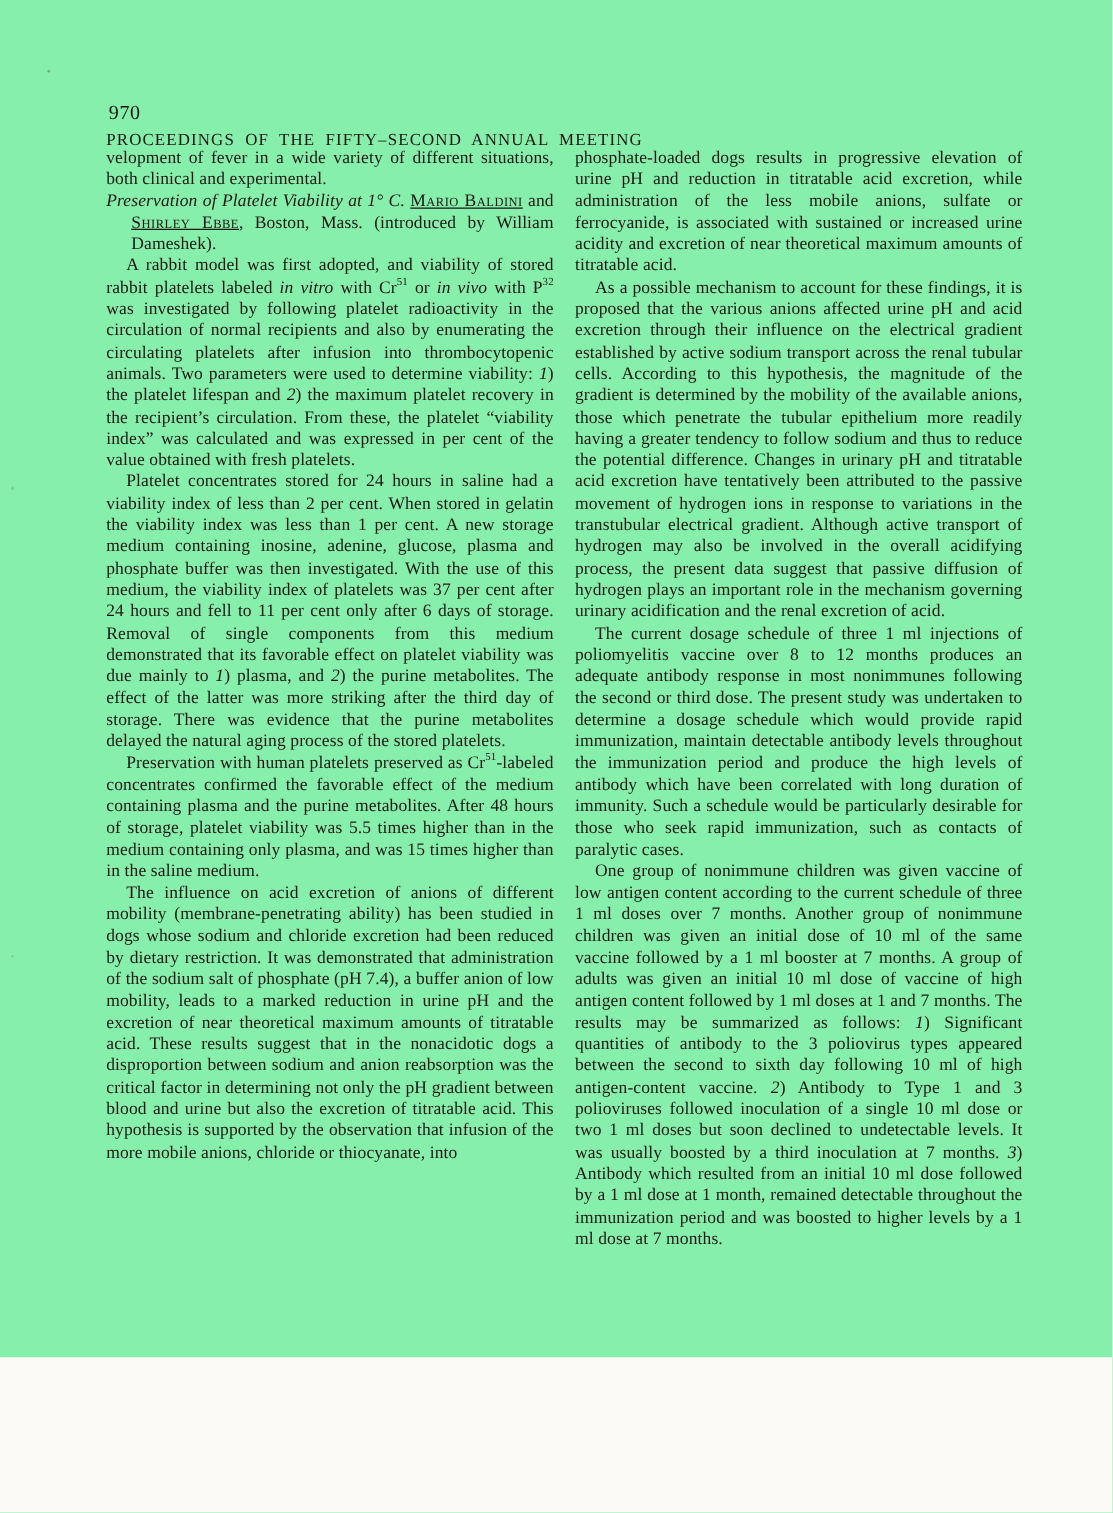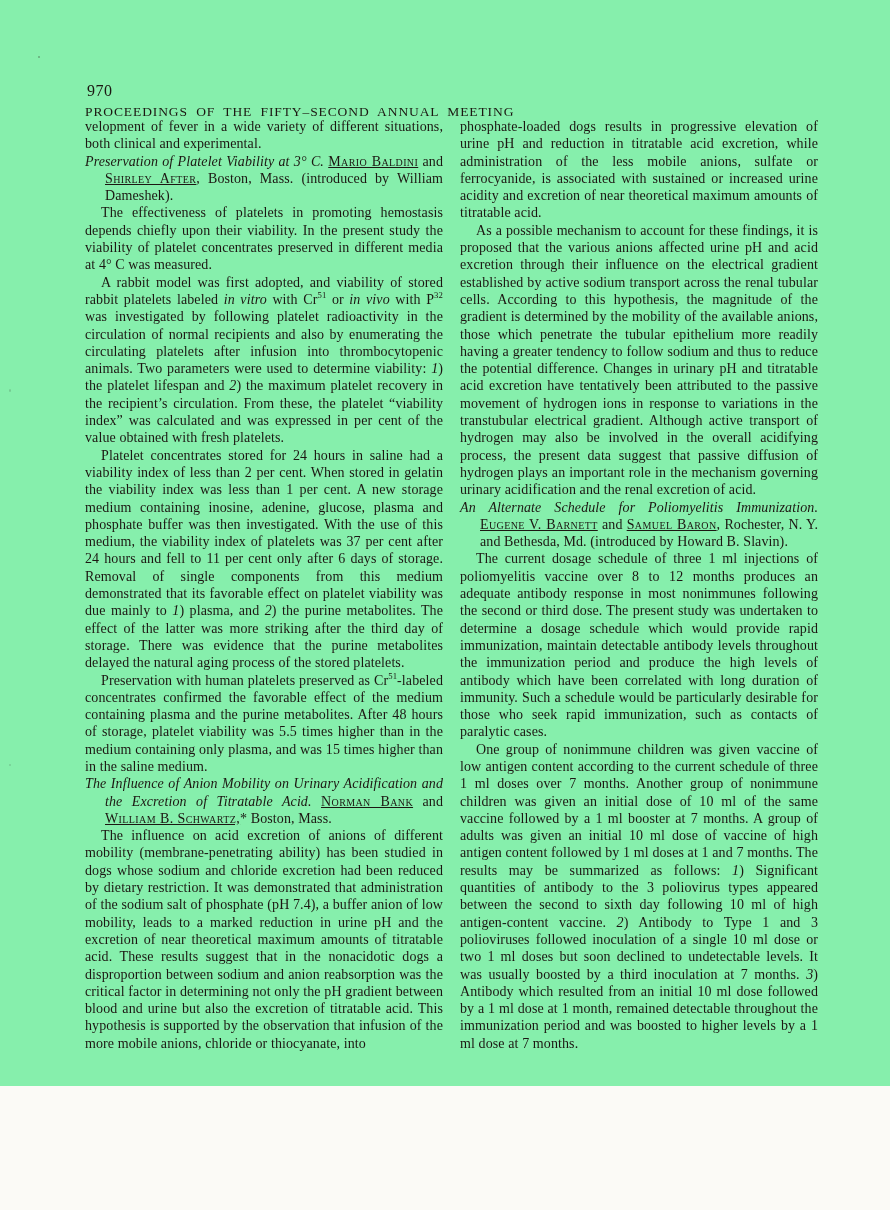--- a/index.html
+++ b/index.html
@@ -85,29 +85,26 @@
   <div class="speck speck-2"></div>
   <div class="speck speck-3"></div>
 
   <div class="page-number">970</div>
 
   <div class="running-head">PROCEEDINGS OF THE FIFTY–SECOND ANNUAL MEETING</div>
 
   <div class="columns">
     <div class="column">
         <div class="continuation"><span>velopment of fever in a wide variety of different situations, both clinical and experimental.</span></div>
-        <div class="heading"><span class="i">Preservation of Platelet Viability at 3° C.</span><span>  </span><span class="sc">Mario Baldini</span><span> and </span><span class="sc">Shirley After</span><span>, Boston, Mass. (introduced by William Dameshek).</span></div>
-        <div class="paragraph"><span>The effectiveness of platelets in promoting hemostasis depends chiefly upon their viability.  In the present study the viability of platelet concentrates preserved in different media at 4° C was measured.</span></div>
+        <div class="heading"><span class="i">Preservation of Platelet Viability at 1° C.</span><span>  </span><span class="sc">Mario Baldini</span><span> and </span><span class="sc">Shirley Ebbe</span><span>, Boston, Mass. (introduced by William Dameshek).</span></div>
         <div class="paragraph"><span>A rabbit model was first adopted, and viability of stored rabbit platelets labeled </span><span class="i">in vitro</span><span> with Cr</span><sup>51</sup><span> or </span><span class="i">in vivo</span><span> with P</span><sup>32</sup><span> was investigated by following platelet radioactivity in the circulation of normal recipients and also by enumerating the circulating platelets after infusion into thrombocytopenic animals.  Two parameters were used to determine viability: </span><span class="i">1</span><span>) the platelet lifespan and </span><span class="i">2</span><span>) the maximum platelet recovery in the recipient’s circulation. From these, the platelet “viability index” was calculated and was expressed in per cent of the value obtained with fresh platelets.</span></div>
         <div class="paragraph"><span>Platelet concentrates stored for 24 hours in saline had a viability index of less than 2 per cent.  When stored in gelatin the viability index was less than 1 per cent.  A new storage medium containing inosine, adenine, glucose, plasma and phosphate buffer was then investigated.  With the use of this medium, the viability index of platelets was 37 per cent after 24 hours and fell to 11 per cent only after 6 days of storage.  Removal of single components from this medium demonstrated that its favorable effect on platelet viability was due mainly to </span><span class="i">1</span><span>) plasma, and </span><span class="i">2</span><span>) the purine metabolites.  The effect of the latter was more striking after the third day of storage. There was evidence that the purine metabolites delayed the natural aging process of the stored platelets.</span></div>
         <div class="paragraph"><span>Preservation with human platelets preserved as Cr</span><sup>51</sup><span>-labeled concentrates confirmed the favorable effect of the medium containing plasma and the purine metabolites. After 48 hours of storage, platelet viability was 5.5 times higher than in the medium containing only plasma, and was 15 times higher than in the saline medium.</span></div>
-        <div class="heading"><span class="i">The Influence of Anion Mobility on Urinary Acidification and the Excretion of Titratable Acid.</span><span>  </span><span class="sc">Norman Bank</span><span> and </span><span class="sc">William B. Schwartz,</span><span>* Boston, Mass.</span></div>
         <div class="paragraph"><span>The influence on acid excretion of anions of different mobility (membrane-penetrating ability) has been studied in dogs whose sodium and chloride excretion had been reduced by dietary restriction.  It was demonstrated that administration of the sodium salt of phosphate (pH 7.4), a buffer anion of low mobility, leads to a marked reduction in urine pH and the excretion of near theoretical maximum amounts of titratable acid.  These results suggest that in the nonacidotic dogs a disproportion between sodium and anion reabsorption was the critical factor in determining not only the pH gradient between blood and urine but also the excretion of titratable acid.  This hypothesis is supported by the observation that infusion of the more mobile anions, chloride or thiocyanate, into</span></div>
       </div>
     <div class="column">
         <div class="continuation"><span>phosphate-loaded dogs results in progressive elevation of urine pH and reduction in titratable acid excretion, while administration of the less mobile anions, sulfate or ferrocyanide, is associated with sustained or increased urine acidity and excretion of near theoretical maximum amounts of titratable acid.</span></div>
         <div class="paragraph"><span>As a possible mechanism to account for these findings, it is proposed that the various anions affected urine pH and acid excretion through their influence on the electrical gradient established by active sodium transport across the renal tubular cells.  According to this hypothesis, the magnitude of the gradient is determined by the mobility of the available anions, those which penetrate the tubular epithelium more readily having a greater tendency to follow sodium and thus to reduce the potential difference. Changes in urinary pH and titratable acid excretion have tentatively been attributed to the passive movement of hydrogen ions in response to variations in the transtubular electrical gradient.  Although active transport of hydrogen may also be involved in the overall acidifying process, the present data suggest that passive diffusion of hydrogen plays an important role in the mechanism governing urinary acidification and the renal excretion of acid.</span></div>
-        <div class="heading"><span class="i">An Alternate Schedule for Poliomyelitis Immunization.</span><span>  </span><span class="sc">Eugene V. Barnett</span><span> and </span><span class="sc">Samuel Baron</span><span>, Rochester, N. Y. and Bethesda, Md. (introduced by Howard B. Slavin).</span></div>
         <div class="paragraph"><span>The current dosage schedule of three 1 ml injections of poliomyelitis vaccine over 8 to 12 months produces an adequate antibody response in most nonimmunes following the second or third dose.  The present study was undertaken to determine a dosage schedule which would provide rapid immunization, maintain detectable antibody levels throughout the immunization period and produce the high levels of antibody which have been correlated with long duration of immunity.  Such a schedule would be particularly desirable for those who seek rapid immunization, such as contacts of paralytic cases.</span></div>
         <div class="paragraph"><span>One group of nonimmune children was given vaccine of low antigen content according to the current schedule of three 1 ml doses over 7 months.  Another group of nonimmune children was given an initial dose of 10 ml of the same vaccine followed by a 1 ml booster at 7 months.  A group of adults was given an initial 10 ml dose of vaccine of high antigen content followed by 1 ml doses at 1 and 7 months.  The results may be summarized as follows: </span><span class="i">1</span><span>) Significant quantities of antibody to the 3 poliovirus types appeared between the second to sixth day following 10 ml of high antigen-content vaccine.  </span><span class="i">2</span><span>) Antibody to Type 1 and 3 polioviruses followed inoculation of a single 10 ml dose or two 1 ml doses but soon declined to undetectable levels.  It was usually boosted by a third inoculation at 7 months.  </span><span class="i">3</span><span>) Antibody which resulted from an initial 10 ml dose followed by a 1 ml dose at 1 month, remained detectable throughout the immunization period and was boosted to higher levels by a 1 ml dose at 7 months.</span></div>
       </div>
   </div>
 </div>
 
 </body></html>

